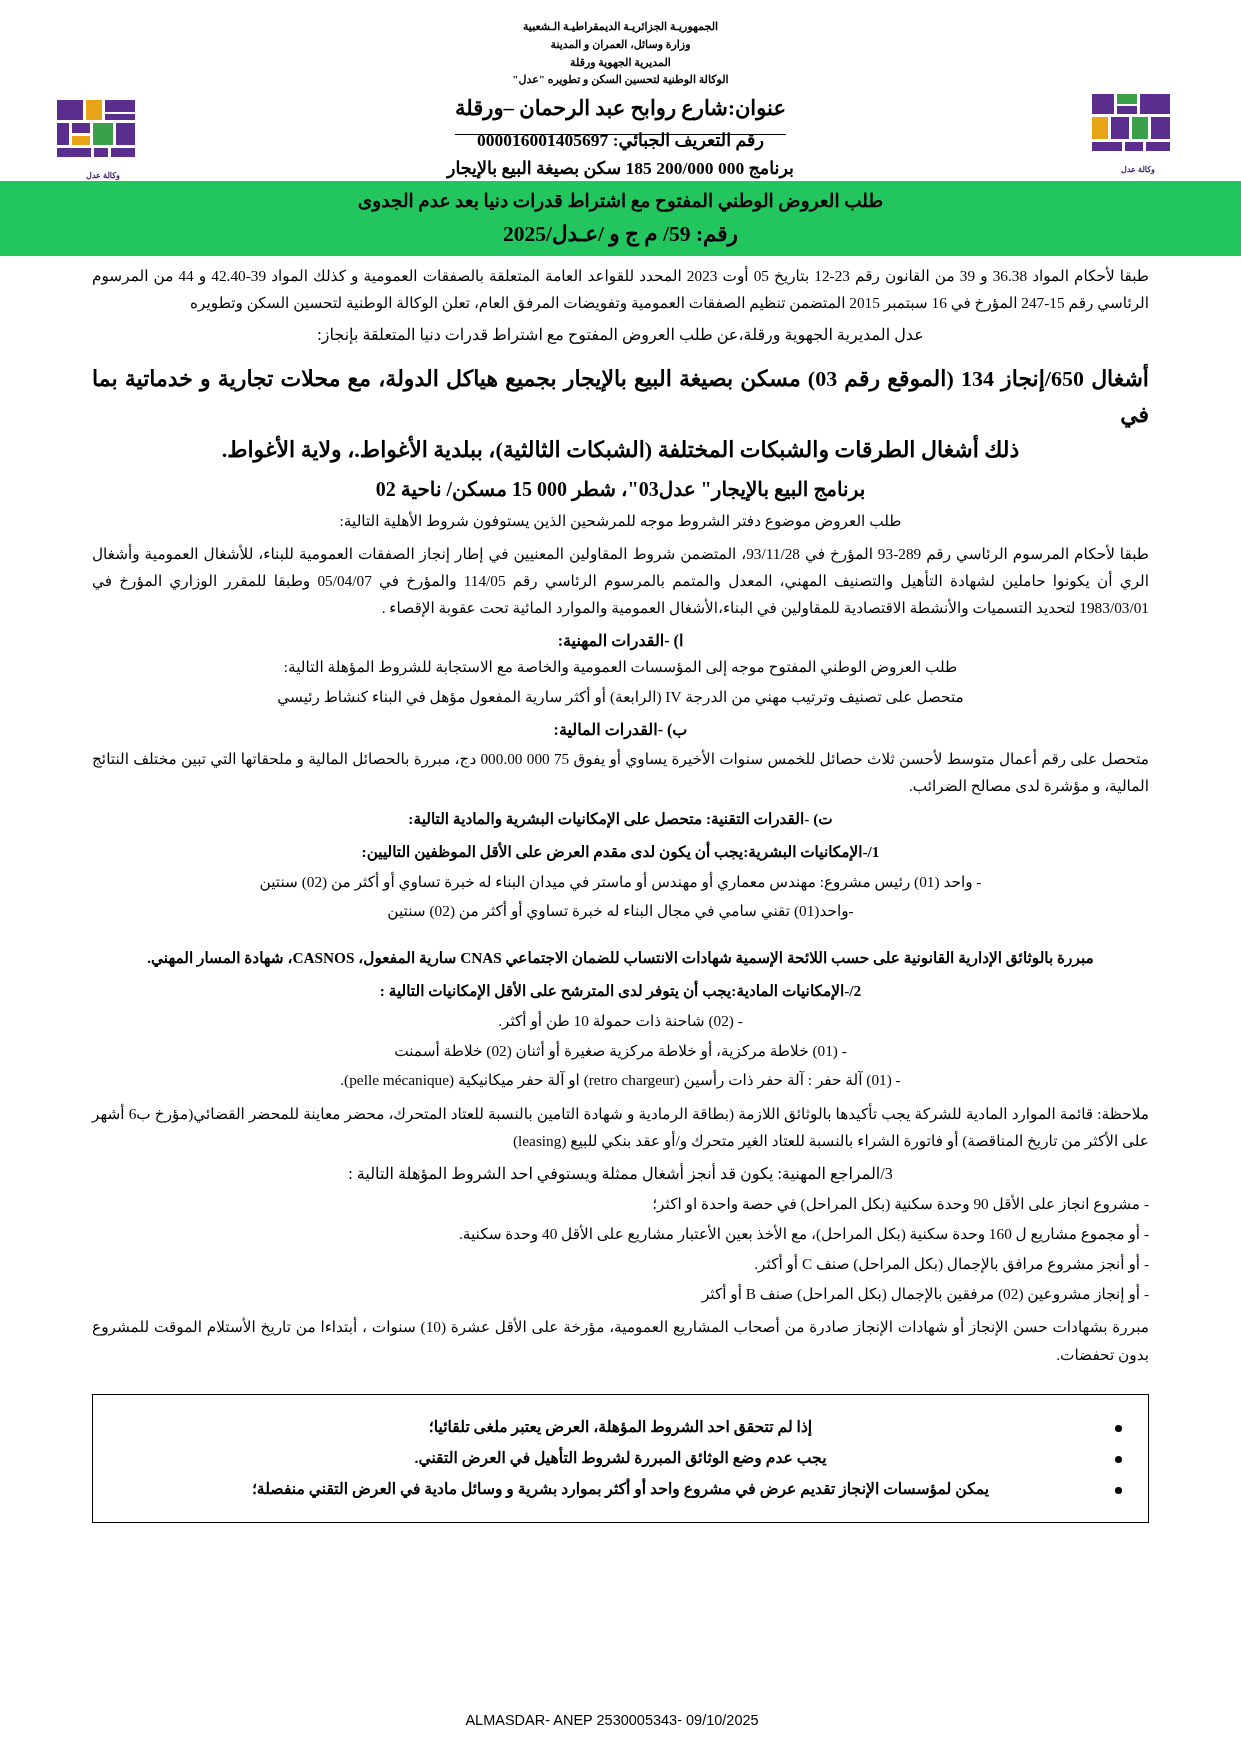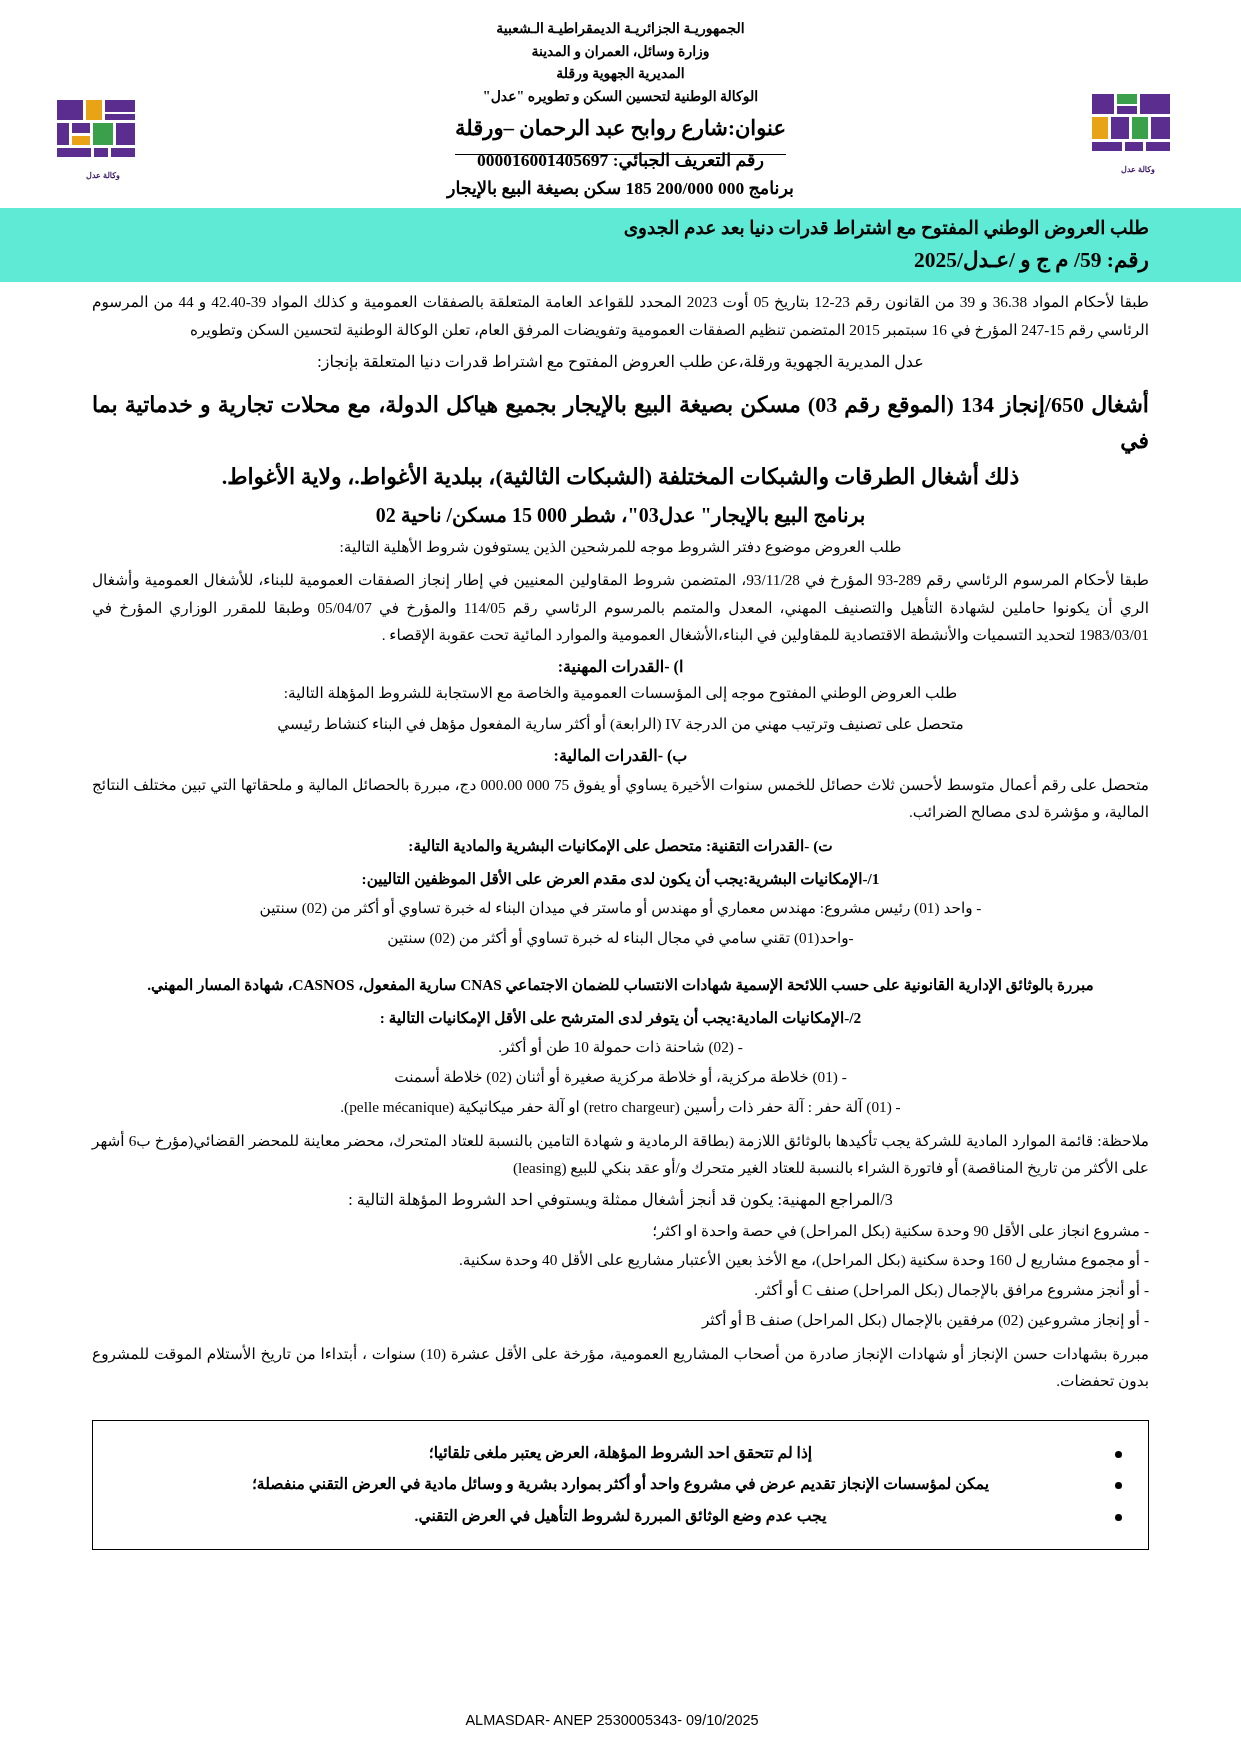--- a/index.html
+++ b/index.html
@@ -37,21 +37,21 @@
     margin-top:1px;
     color:#3b1a66;
     font-weight:bold;
   }
 
   
   .hdr{
     text-align:center;
     font-weight:bold;
     line-height:1.62;
-    font-size:14px;
+    font-size:11px;
     margin:0;
   }
   .hdr div{margin:0;padding:0;}
   .addr{
     text-align:center;
     font-weight:bold;
     font-size:21px;
     margin-top:7px;
   }
   .addr span{border-bottom:1.6px solid #000;padding-bottom:14px;}
@@ -63,24 +63,24 @@
   }
   .prog-top{
     text-align:center;
     font-weight:bold;
     font-size:17.5px;
     margin-top:7px;
   }
 
   
   .band{
-    background:#5eead4;
-    margin:9px -92px 0 -92px;
+    background:#22c55e;
+    margin:2px -92px 0 -92px;
     padding:7px 92px 9px 92px;
-    text-align:right;
+    text-align:center;
   }
   .band .t1{font-weight:bold;font-size:18.5px;line-height:1.5;}
   .band .t2{font-weight:bold;font-size:21.5px;margin-top:5px;}
 
   
   p.j{
     text-align:justify;
     font-size:15.3px;
     line-height:1.78;
     margin:6px 0 0 0;
@@ -284,25 +284,25 @@
   <p class="j">مبررة بشهادات حسن الإنجاز أو شهادات الإنجاز صادرة من أصحاب المشاريع العمومية، مؤرخة على الأقل عشرة (10) سنوات ، أبتداءا من تاريخ الأستلام الموقت للمشروع بدون تحفضات.</p>
 
   <div class="box">
     <ul>
       <li>
         <span class="bullet"></span>
         <span>إذا لم تتحقق احد الشروط المؤهلة،  العرض  يعتبر ملغى تلقائيا؛</span>
       </li>
       <li>
         <span class="bullet"></span>
-        <span>يمكن لمؤسسات الإنجاز تقديم عرض في مشروع واحد أو أكثر بموارد بشرية و وسائل مادية في العرض التقني منفصلة؛</span>
+        <span>يجب عدم وضع الوثائق المبررة لشروط التأهيل في العرض التقني.</span>
       </li>
       <li>
         <span class="bullet"></span>
-        <span>يجب عدم وضع الوثائق المبررة لشروط التأهيل في العرض التقني.</span>
+        <span>يمكن لمؤسسات الإنجاز تقديم عرض في مشروع واحد أو أكثر بموارد بشرية و وسائل مادية في العرض التقني منفصلة؛</span>
       </li>
     </ul>
   </div>
 
   <div class="footer">
     <span>ALMASDAR- ANEP 2530005343- 09/10/2025</span>
   </div>
 
 </div>
 

